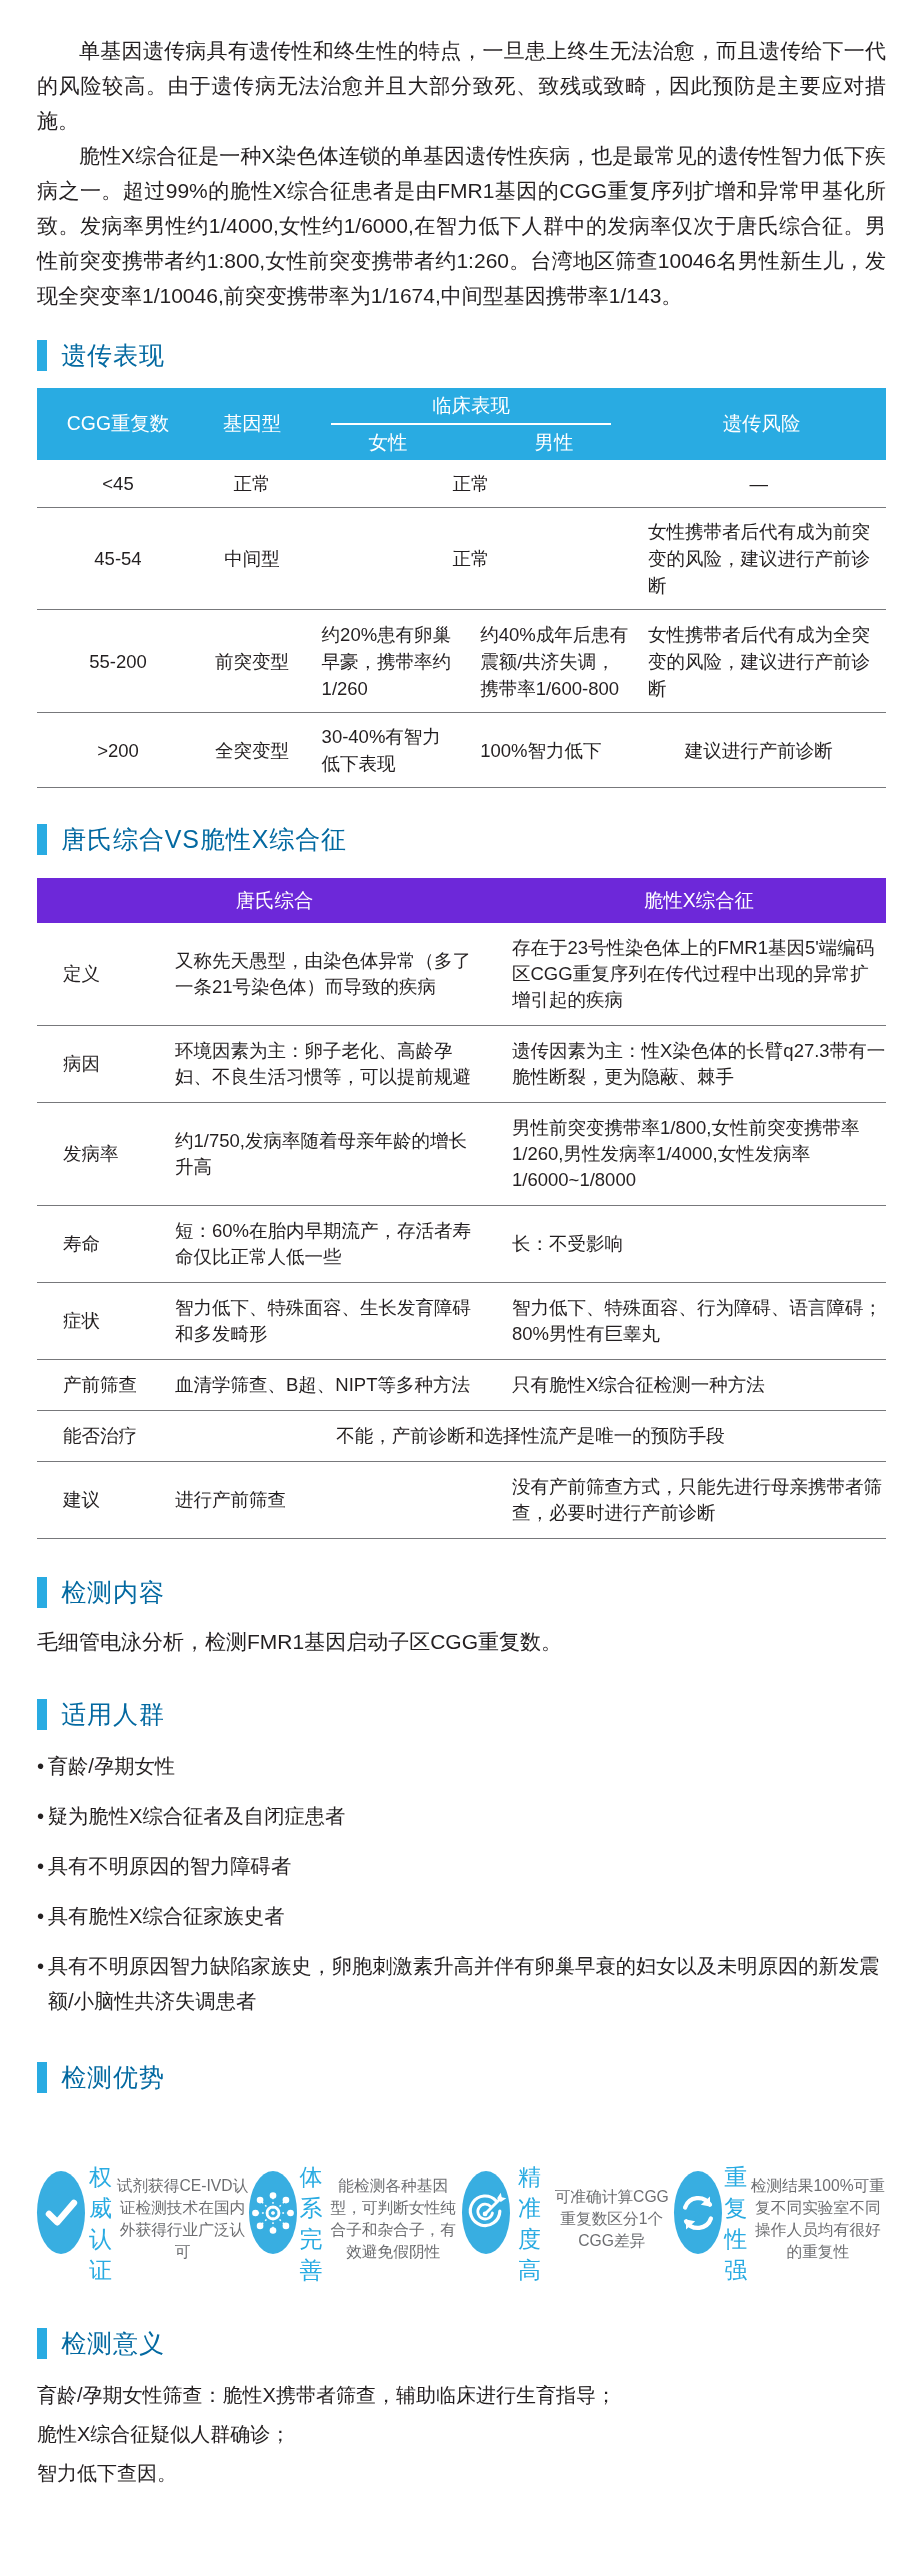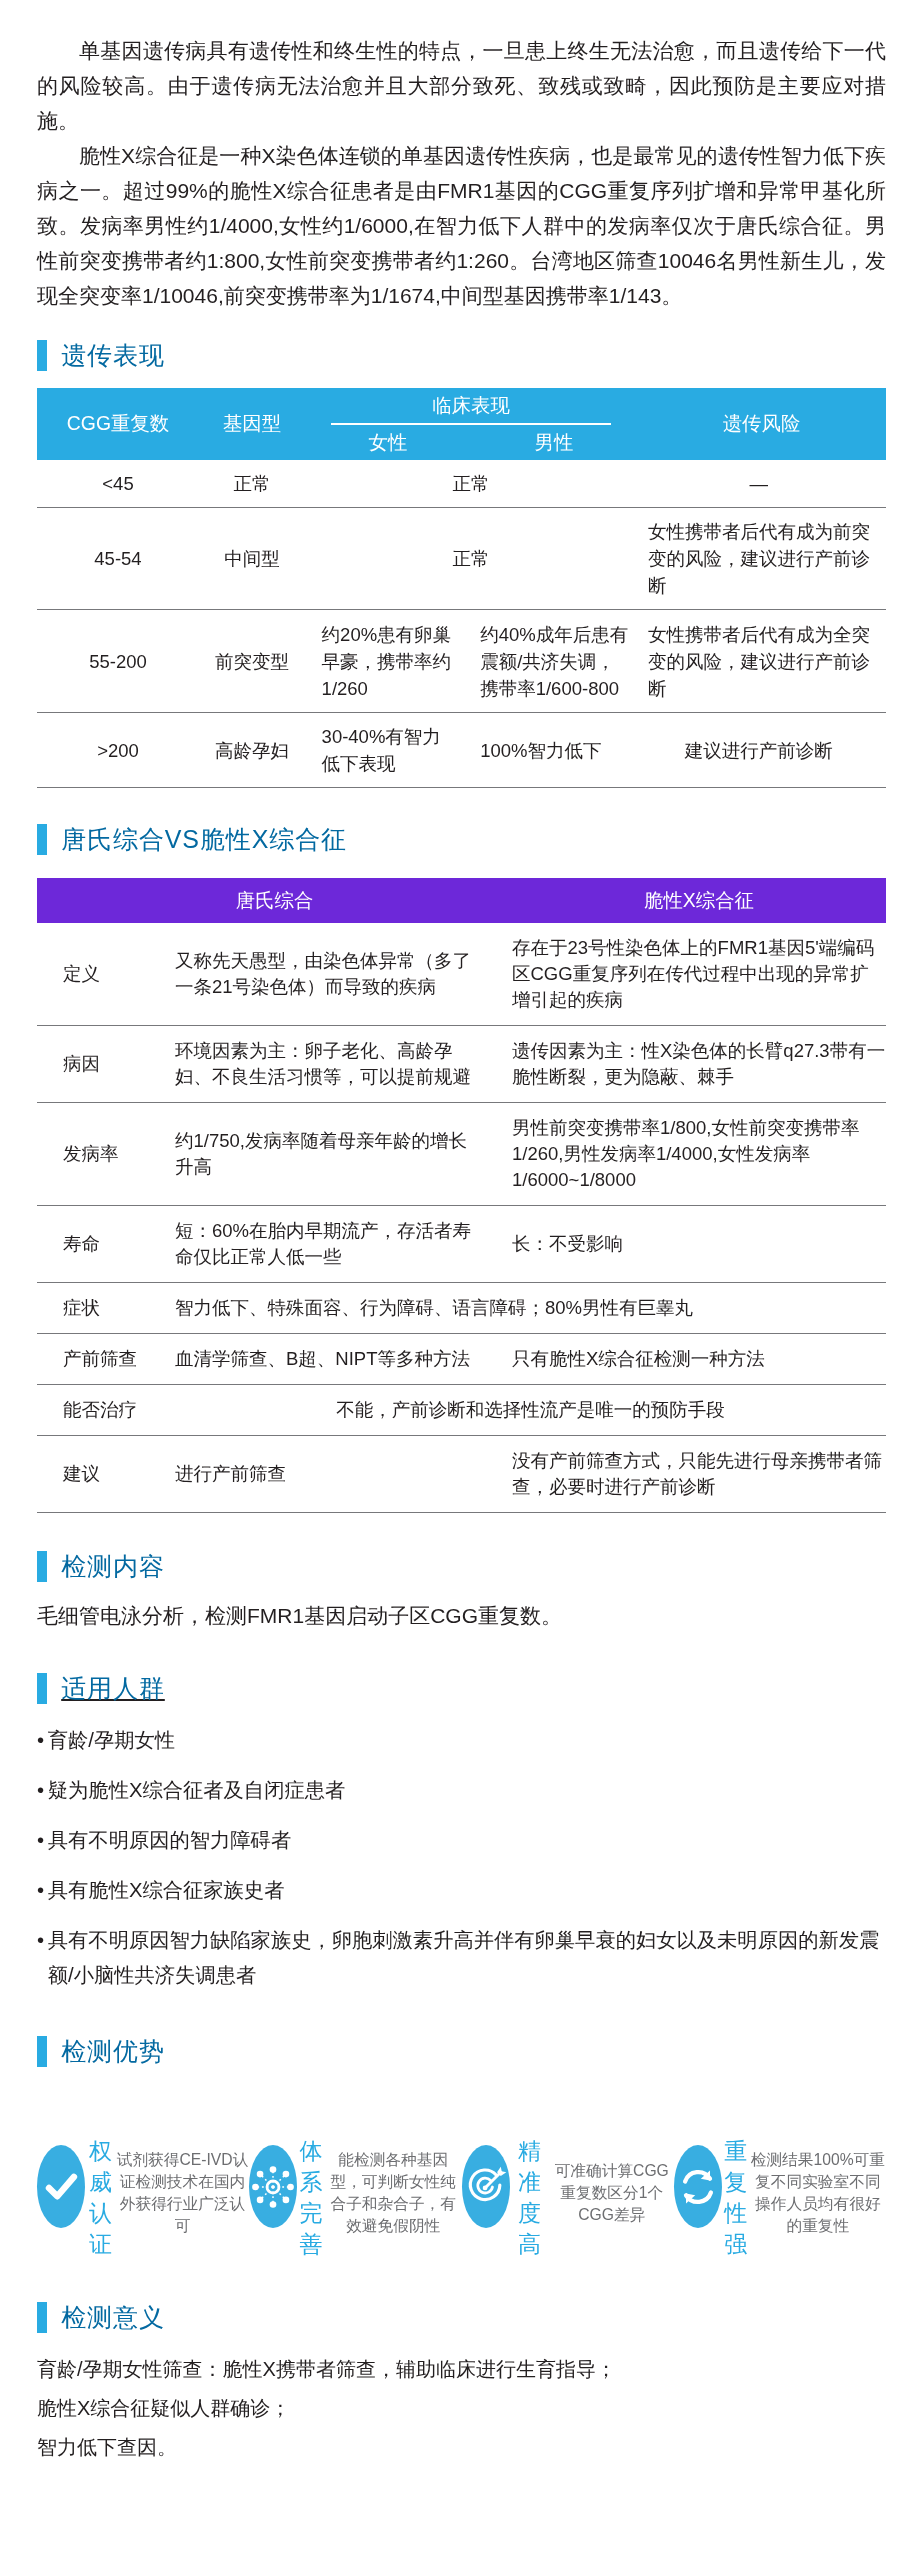--- a/index.html
+++ b/index.html
@@ -126,21 +126,21 @@
     <div class="gt-row">
       <div class="cell cc1">55-200</div>
       <div class="cell cc2">前突变型</div>
       <div class="cell ccf">约20%患有卵巢早豪，携带率约1/260</div>
       <div class="cell ccm">约40%成年后患有震额/共济失调，携带率1/600-800</div>
       <div class="cell ccr">女性携带者后代有成为全突变的风险，建议进行产前诊断</div>
     </div>
 
     <div class="gt-row">
       <div class="cell cc1">&gt;200</div>
-      <div class="cell cc2">高龄孕妇</div>
+      <div class="cell cc2">全突变型</div>
       <div class="cell ccf">30-40%有智力低下表现</div>
       <div class="cell ccm">100%智力低下</div>
       <div class="cell ccr center">建议进行产前诊断</div>
     </div>
   </div>
 
   <div class="sec-title" style="margin-top:35px;">
     <div class="sec-bar"></div>
     <div class="sec-text">唐氏综合VS脆性X综合征</div>
   </div>
@@ -166,20 +166,21 @@
       <div class="vdown">约1/750,发病率随着母亲年龄的增长升高</div>
       <div class="vfrag">男性前突变携带率1/800,女性前突变携带率1/260,男性发病率1/4000,女性发病率1/6000~1/8000</div>
     </div>
     <div class="vs-row">
       <div class="vlabel">寿命</div>
       <div class="vdown">短：60%在胎内早期流产，存活者寿命仅比正常人低一些</div>
       <div class="vfrag">长：不受影响</div>
     </div>
     <div class="vs-row">
       <div class="vlabel">症状</div>
+      <div class="vdown">智力低下、特殊面容、生长发育障碍和多发畸形</div>
       <div class="vfrag">智力低下、特殊面容、行为障碍、语言障碍；80%男性有巨睾丸</div>
     </div>
     <div class="vs-row">
       <div class="vlabel">产前筛查</div>
       <div class="vdown">血清学筛查、B超、NIPT等多种方法</div>
       <div class="vfrag">只有脆性X综合征检测一种方法</div>
     </div>
     <div class="vs-row">
       <div class="vlabel">能否治疗</div>
       <div class="vspan">不能，产前诊断和选择性流产是唯一的预防手段</div>
@@ -190,21 +191,21 @@
       <div class="vfrag">没有产前筛查方式，只能先进行母亲携带者筛查，必要时进行产前诊断</div>
     </div>
   </div>
 
   <div class="sec-title sec-block-title">
     <div class="sec-bar"></div>
     <div class="sec-text">检测内容</div>
   </div>
   <div class="plain-line">毛细管电泳分析，检测FMR1基因启动子区CGG重复数。</div>
 
-  <div class="sec-title" style="margin-top:39px;text-decoration:underline;">
+  <div class="sec-title" style="margin-top:39px;">
     <div class="sec-bar"></div>
     <div class="sec-text">适用人群</div>
   </div>
   <div class="bullets">
     <div class="bullet">
           <span class="dot">•</span>
           <span>育龄/孕期女性</span>
         </div>
     <div class="bullet">
           <span class="dot">•</span>

